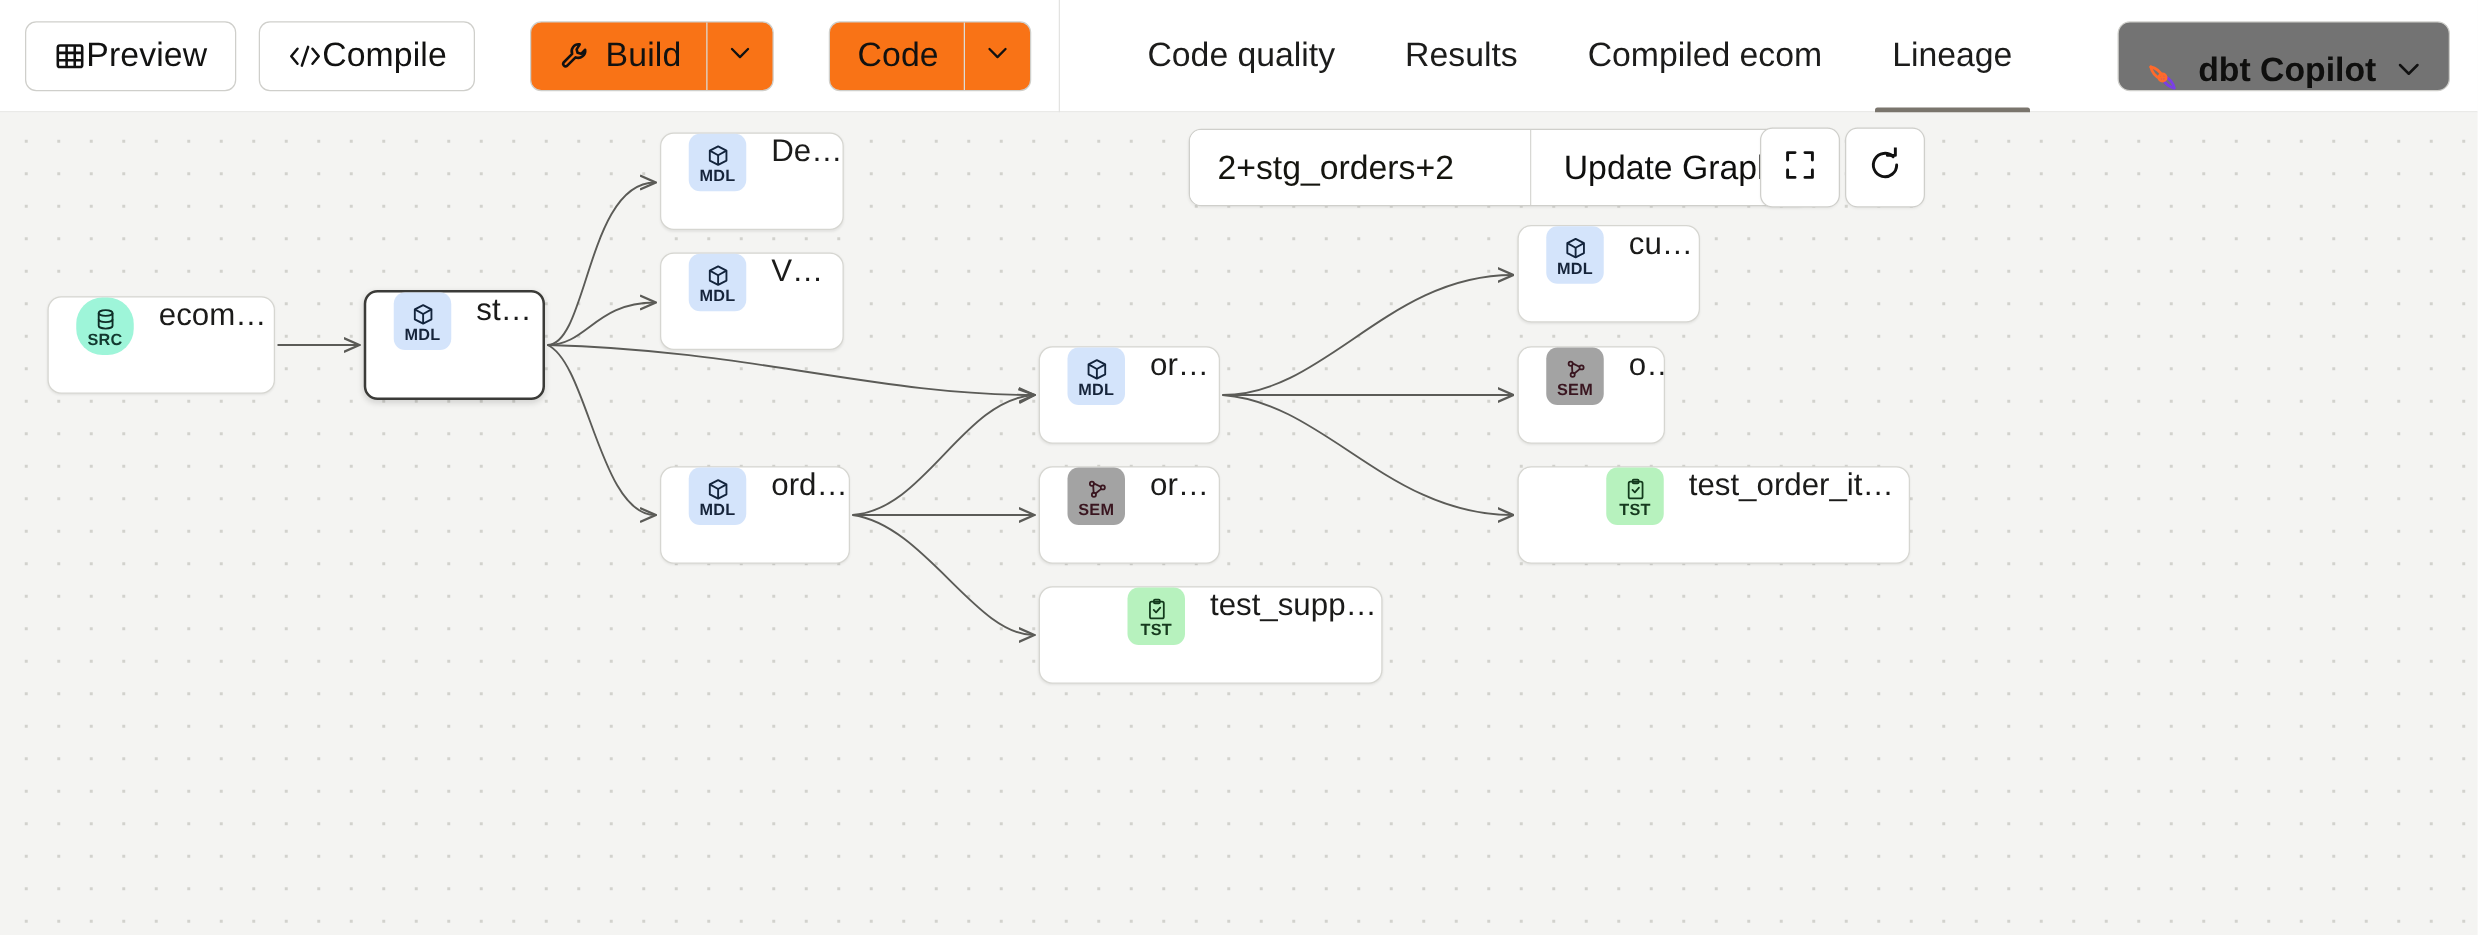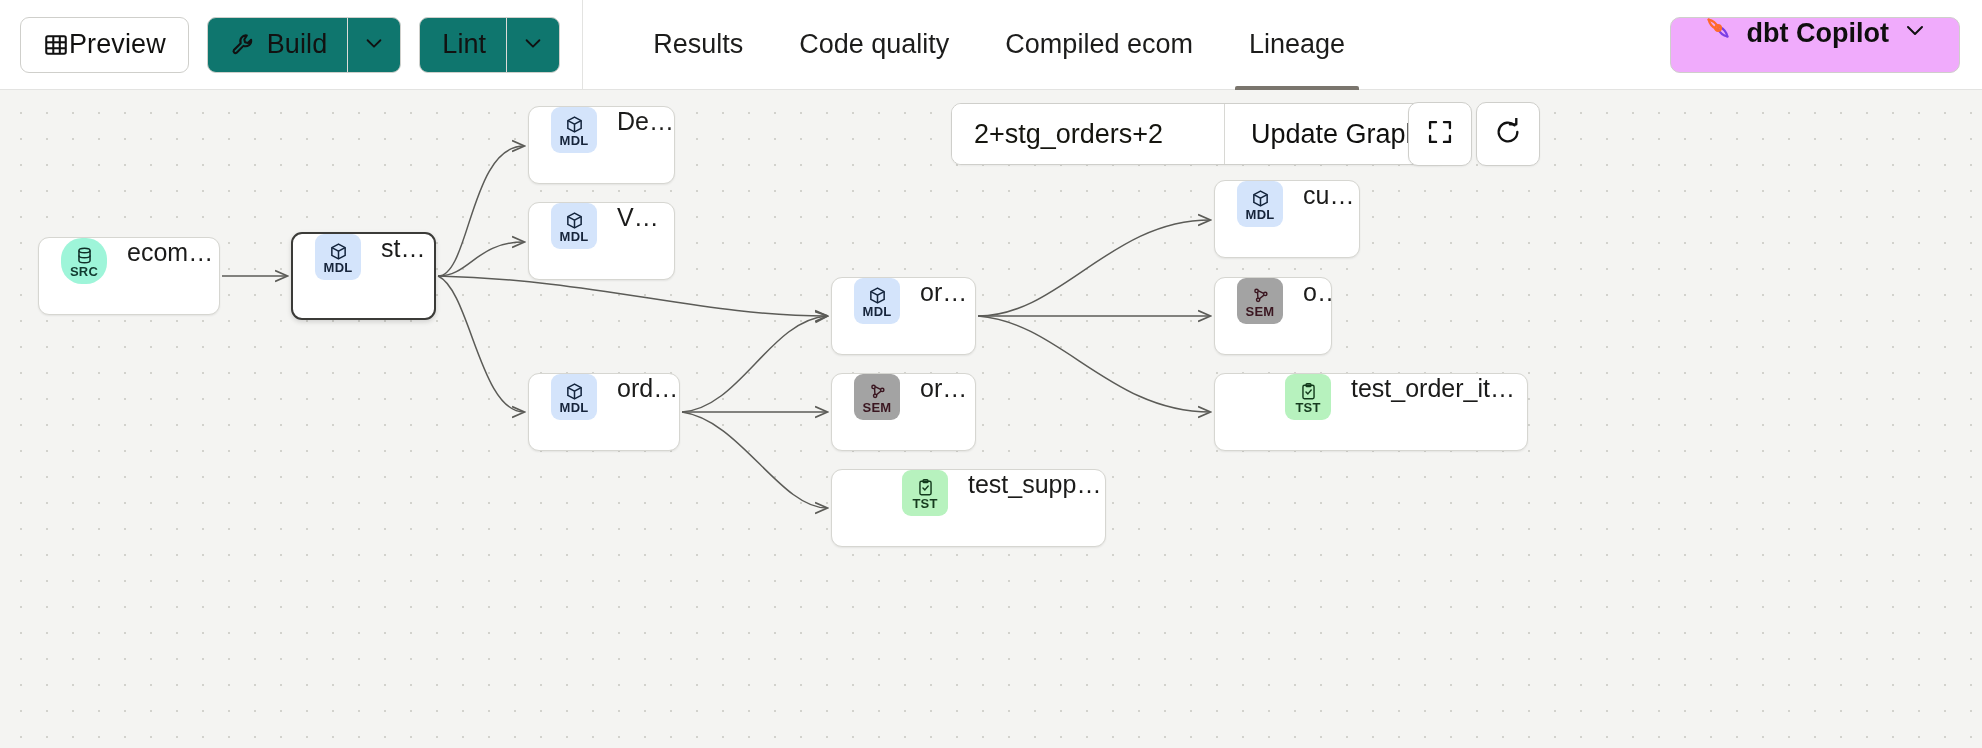--- a/index.html
+++ b/index.html
@@ -26,21 +26,21 @@
     height: 56px; padding: 0 22px;
     background: #ffffff;
     border: 1px solid #cfcfcb;
     border-radius: 9px;
     font-size: 27px; color: #0f0f0e;
     white-space: nowrap;
     cursor: pointer;
   }
   .tbtn-label { font-size: 27px; color: #121211; letter-spacing: .1px; }
 
-  .split { display: flex; align-items: stretch; border: 1px solid #cfcfcb; border-radius: 9px; background:#0f766e; height:56px; }
+  .split { display: flex; align-items: stretch; border: 1px solid #cfcfcb; border-radius: 9px; background:#f97316; height:56px;margin-left:26px; }
   .split > .seg-main {
     display:flex; align-items:center; gap:11px;
     padding: 0 20px 0 22px; cursor:pointer;
     border-right: 1px solid #dcdcd8;
   }
   .split > .seg-caret {
     display:flex; align-items:center; justify-content:center;
     width: 52px; cursor:pointer;
   }
 
@@ -61,24 +61,24 @@
     white-space: nowrap;
   }
   .tab.active::after {
     content: ""; position: absolute; left: 14px; right: 14px; bottom: 0;
     height: 4px; background: #7a756d; border-radius: 2px 2px 0 0;
   }
 
   
   .copilot-wrap { margin-left: auto; padding-right: 22px; }
   .copilot {
-    display: flex; align-items: flex-start; gap: 14px;
-    height: 56px; padding: 0 32px;
+    display: flex; align-items: flex-end; gap: 14px;
+    height: 56px; padding: 0 20px;
     border: 1px solid #cfcfcb; border-radius: 10px;
-    background: #f0abfc; cursor: pointer;
+    background: #737373; cursor: pointer;
   }
   .copilot-label { font-size: 27px; font-weight: 700; color: #0f0f0e; }
 
   
   .canvas {
     position: absolute; top: 90px; left: 0;
     width: 1982px; height: 658px;
     background-color: #f4f4f2;
     background-image: radial-gradient(circle, #d2d2cd 1.3px, transparent 1.4px);
     background-size: 26px 26px;
@@ -169,20 +169,30 @@
           <rect x="3" y="4" width="18" height="16" rx="1.6"></rect>
           <line x1="3" y1="9.5" x2="21" y2="9.5"></line>
           <line x1="3" y1="15" x2="21" y2="15"></line>
           <line x1="9.5" y1="4" x2="9.5" y2="20"></line>
           <line x1="15.5" y1="4" x2="15.5" y2="20"></line>
         </svg>
       </span>
       <span class="tbtn-label">Preview</span>
     </div>
 
+    <div class="tbtn">
+      <span class="badge-ico">
+        <svg width="28" height="24" viewBox="0 0 28 24" fill="none" stroke="#111" stroke-width="2" stroke-linecap="round" stroke-linejoin="round">
+          <polyline points="8,6 3,12 8,18"></polyline>
+          <line x1="16.5" y1="4.5" x2="11.5" y2="19.5"></line>
+          <polyline points="20,6 25,12 20,18"></polyline>
+        </svg>
+      </span>
+      <span class="tbtn-label">Compile</span>
+    </div>
 
     <div class="split">
       <div class="seg-main">
         <span class="badge-ico">
           <svg width="26" height="26" viewBox="0 0 24 24" fill="none" stroke="#111" stroke-width="1.9" stroke-linecap="round" stroke-linejoin="round">
             <path d="M15.5 3.2a5.2 5.2 0 0 0-5.6 7.1L3.6 16.6a1.8 1.8 0 0 0 2.5 2.5l6.3-6.3a5.2 5.2 0 0 0 7.1-5.6l-3 3-2.6-.7-.7-2.6z"></path>
           </svg>
         </span>
         <span class="tbtn-label">Build</span>
       </div>
@@ -190,40 +200,40 @@
         <span>
           <svg width="22" height="22" viewBox="0 0 24 24" fill="none" stroke="#111" stroke-width="2" stroke-linecap="round" stroke-linejoin="round">
             <polyline points="5,9 12,16 19,9"></polyline>
           </svg>
         </span>
       </div>
     </div>
 
     <div class="split">
       <div class="seg-main">
-        <span class="tbtn-label">Lint</span>
+        <span class="tbtn-label">Code</span>
       </div>
       <div class="seg-caret">
         <span>
           <svg width="22" height="22" viewBox="0 0 24 24" fill="none" stroke="#111" stroke-width="2" stroke-linecap="round" stroke-linejoin="round">
             <polyline points="5,9 12,16 19,9"></polyline>
           </svg>
         </span>
       </div>
     </div>
   </div>
 
   <div class="tb-divider"></div>
 
   <div class="tabs">
     <div class="tab">
+      <span>Code quality</span>
+    </div>
+    <div class="tab">
       <span>Results</span>
-    </div>
-    <div class="tab">
-      <span>Code quality</span>
     </div>
     <div class="tab">
       <span>Compiled ecom</span>
     </div>
     <div class="tab active">
       <span>Lineage</span>
     </div>
   </div>
 
   <div class="copilot-wrap">

